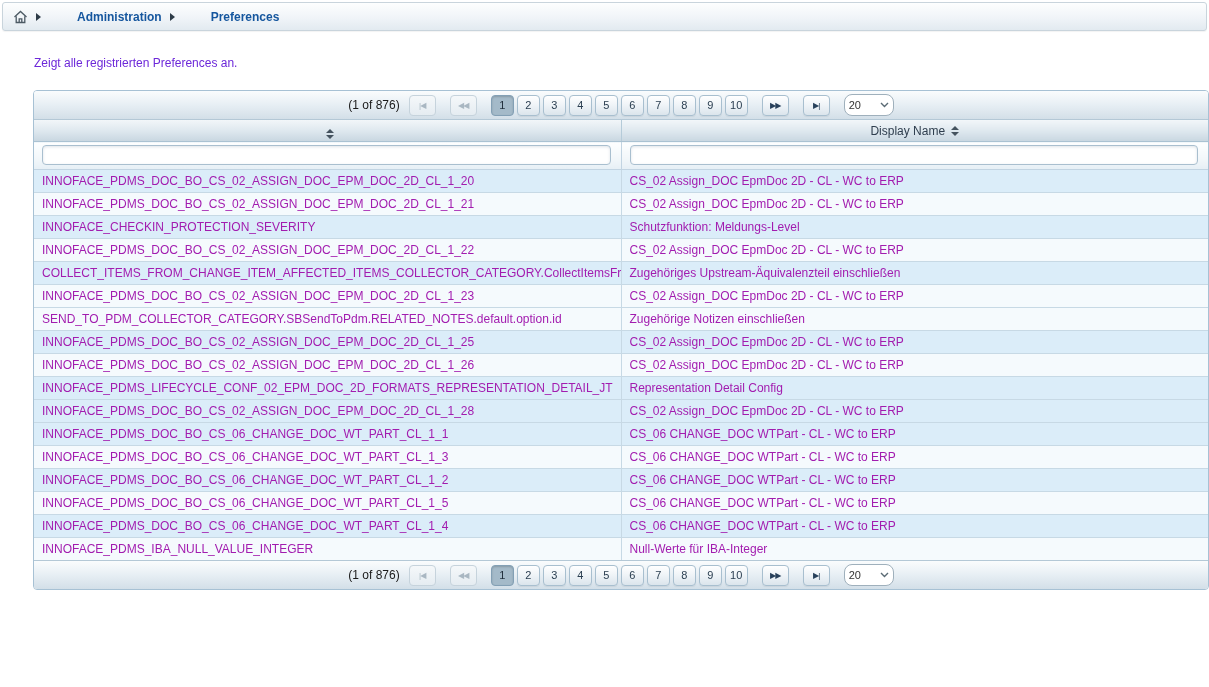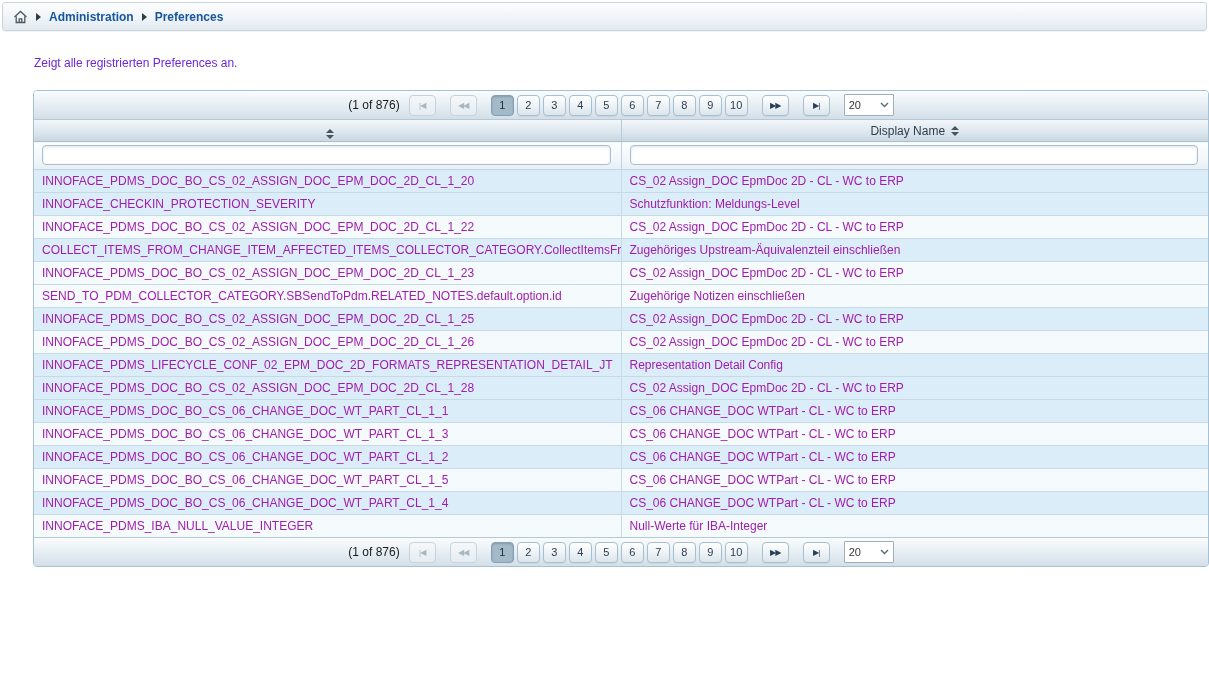--- a/index.html
+++ b/index.html
@@ -18,21 +18,21 @@
     display:flex;align-items:center;padding:0 10px;gap:8px;
     box-shadow:0 1px 1px rgba(0,0,0,0.05);
   }
   .home-icon{display:inline-flex;align-items:center;cursor:pointer;}
   .bc-sep{
     width:0;height:0;display:inline-block;
     border-left:5px solid #2e3c48;
     border-top:4px solid transparent;
     border-bottom:4px solid transparent;
   }
-  .bc-link{color:#15569e;font-weight:bold;text-decoration:none;cursor:pointer;}
+  .bc-link{color:#15569e;font-weight:bold;text-decoration:none;cursor:pointer;margin-left:28px;}
 
   
   .intro{margin:25px 0 12px 34px;color:#6d28d9;}
 
   
   .datatable{
     margin:20px 0 0 33px;width:1174px;
     border:1px solid #a7c1d4;border-radius:4px;
     overflow:hidden;
     background:#fff;
@@ -65,21 +65,21 @@
   }
   .pg-btn.disabled{
     background:linear-gradient(180deg,#f5f8fa,#e5ecf1);
     border-color:#c6d3dc;color:#a9b7c2;cursor:default;
     box-shadow:none;
   }
   .pg-gap-l{margin-left:11px;}
   .pg-gap-r{margin-right:11px;}
   .pg-dropdown{
     margin-left:14px;width:40px;height:20px;
-    background:#ffffff;border:1px solid #9fb0bc;border-radius:1px;
+    background:#ffffff;border:1px solid #9fb0bc;border-radius:8px;
     display:flex;align-items:center;justify-content:space-between;
     padding:0 4px;color:#333;cursor:pointer;font-size:11px;
   }
   .pg-dropdown .chev{display:inline-flex;}
 
   
   table.prefs{border-collapse:collapse;width:100%;table-layout:fixed;}
   table.prefs col{width:50%;}
   th.hdr{
     height:21px;padding:0;
@@ -206,20 +206,24 @@
         <td class="filter-cell">
           <input class="filter-input" type="text" value="" style="">
         </td>
       </tr>
     </thead>
     <tbody>
         <tr class="data-row odd">
           <td>INNOFACE_PDMS_DOC_BO_CS_02_ASSIGN_DOC_EPM_DOC_2D_CL_1_20</td>
           <td>CS_02 Assign_DOC EpmDoc 2D - CL - WC to ERP</td>
         </tr>
+        <tr class="data-row even">
+          <td>INNOFACE_PDMS_DOC_BO_CS_02_ASSIGN_DOC_EPM_DOC_2D_CL_1_21</td>
+          <td>CS_02 Assign_DOC EpmDoc 2D - CL - WC to ERP</td>
+        </tr>
         <tr class="data-row odd">
           <td>INNOFACE_CHECKIN_PROTECTION_SEVERITY</td>
           <td>Schutzfunktion: Meldungs-Level</td>
         </tr>
         <tr class="data-row even">
           <td>INNOFACE_PDMS_DOC_BO_CS_02_ASSIGN_DOC_EPM_DOC_2D_CL_1_22</td>
           <td>CS_02 Assign_DOC EpmDoc 2D - CL - WC to ERP</td>
         </tr>
         <tr class="data-row odd">
           <td>COLLECT_ITEMS_FROM_CHANGE_ITEM_AFFECTED_ITEMS_COLLECTOR_CATEGORY.CollectItemsFromChangeItem_AffectedItems</td>

